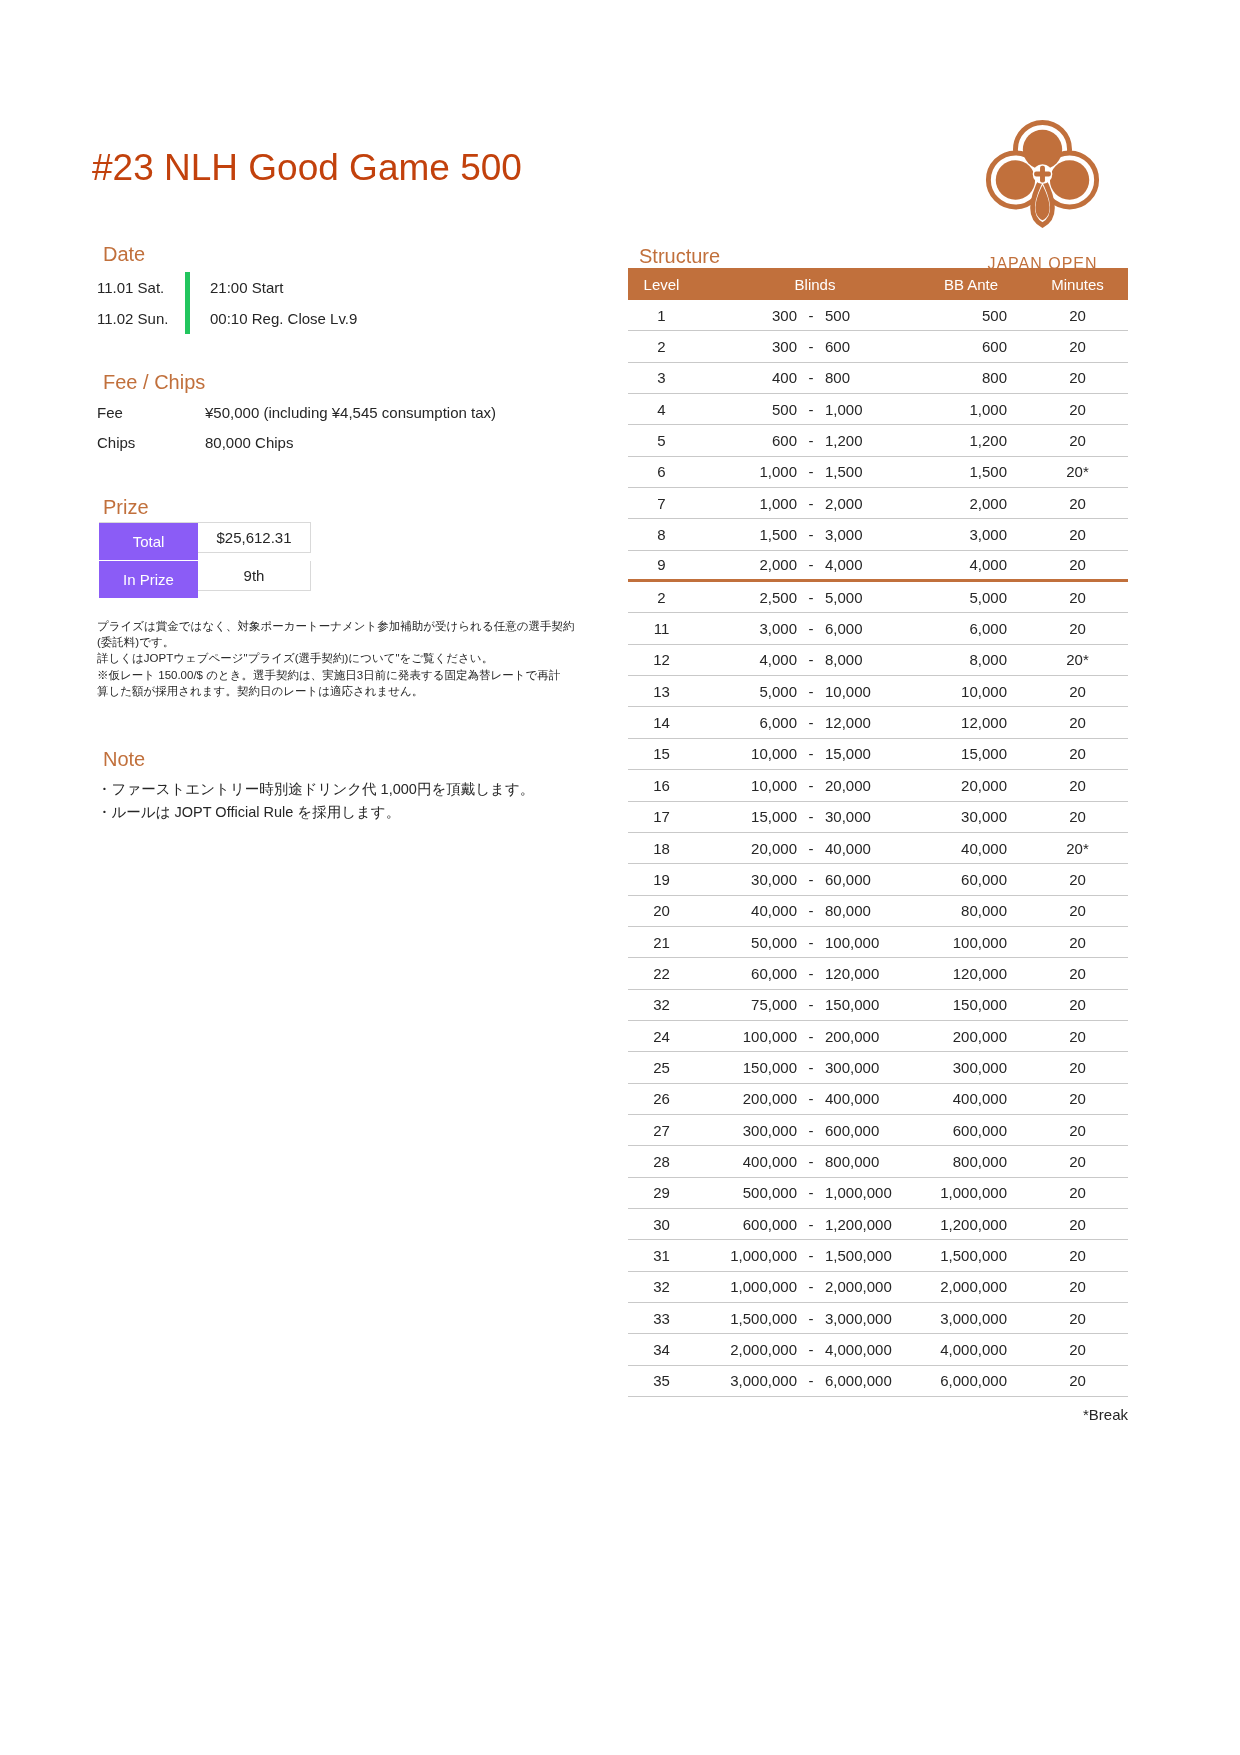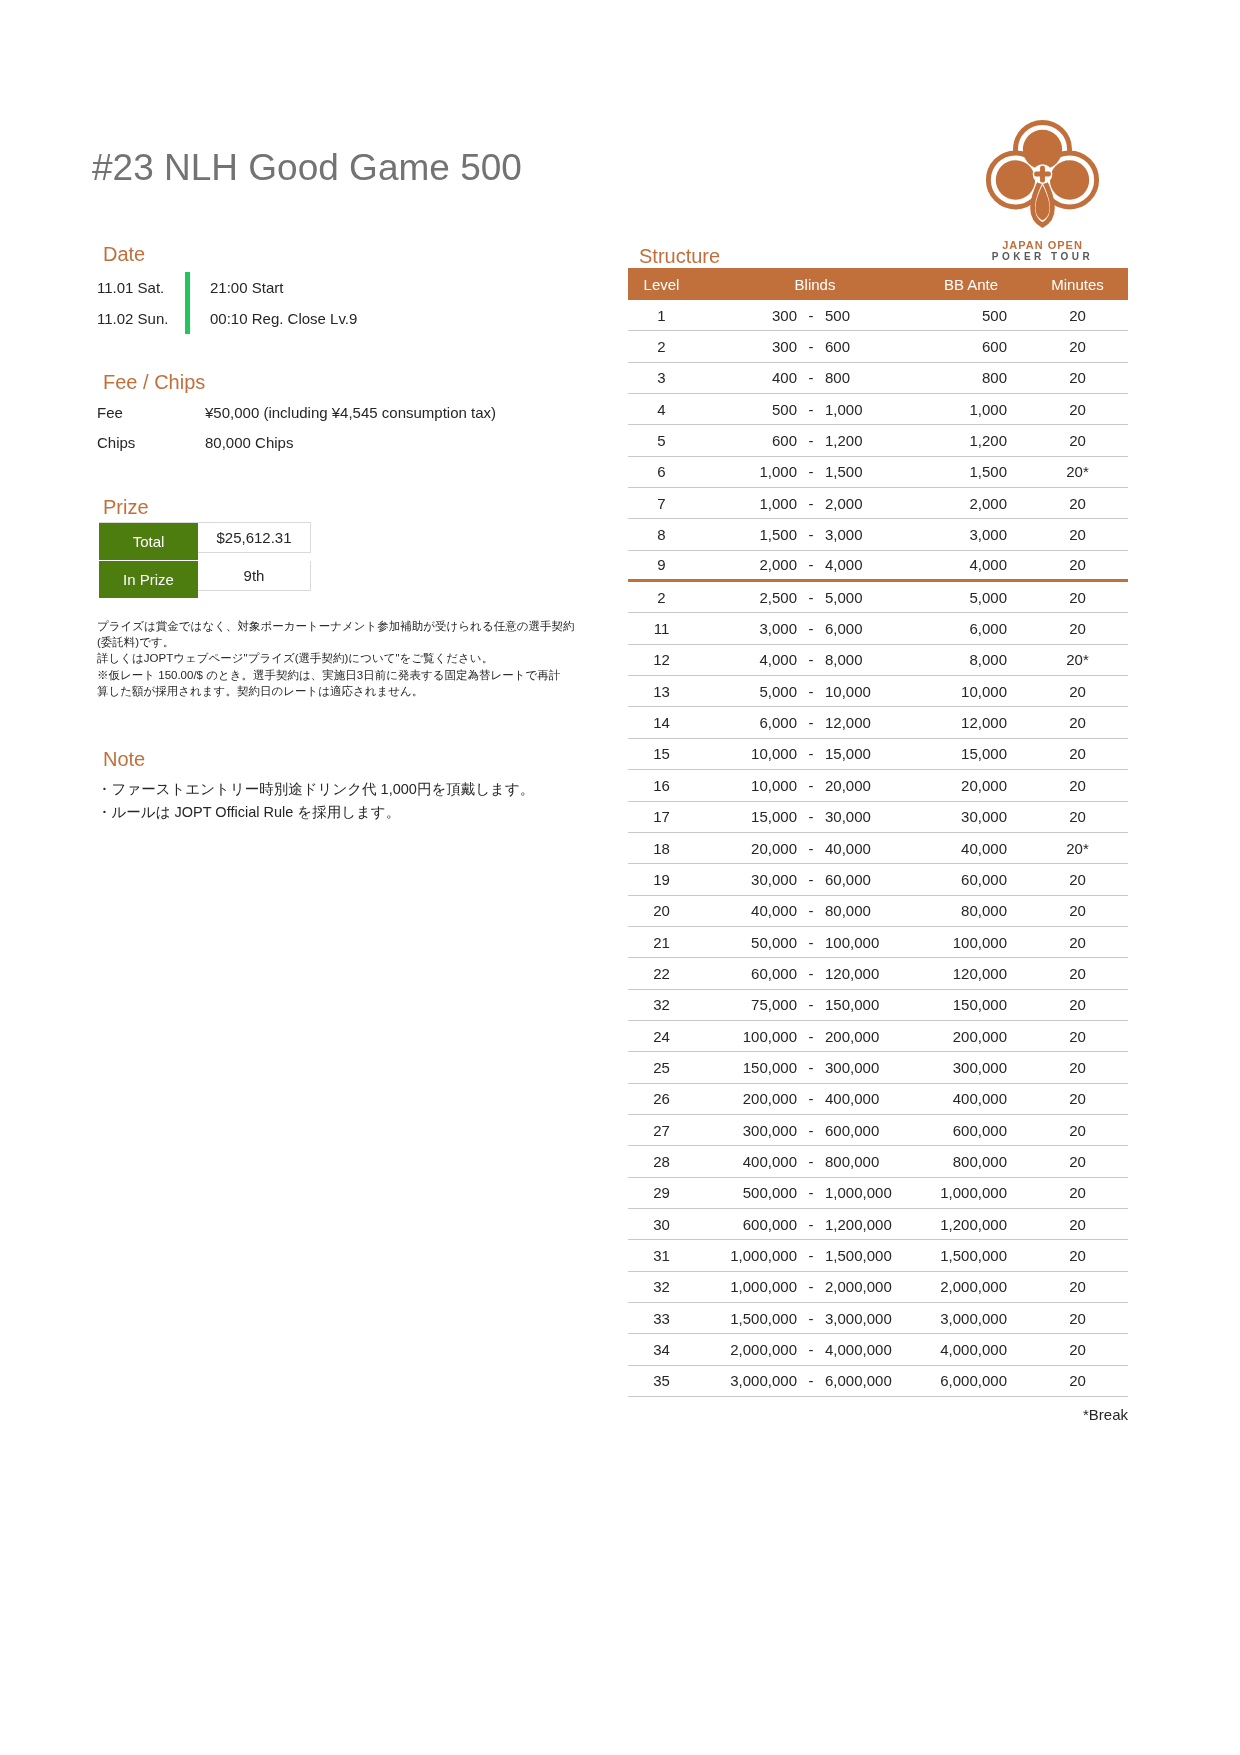--- a/index.html
+++ b/index.html
@@ -3,42 +3,42 @@
 <meta charset="utf-8">
 <style>
   * { margin:0; padding:0; box-sizing:border-box; }
   html,body { background:#ffffff; }
   .page {
     position:relative; width:1240px; height:1755px; background:#fff;
     font-family:"Liberation Sans", sans-serif; color:#262626; overflow:hidden;
   }
   .title {
     position:absolute; left:92px; top:147px;
-    font-size:37px; font-weight:400; color:#737373; white-space:nowrap;
+    font-size:37px; font-weight:400; color:#c2410c; white-space:nowrap;
   }
   h2.sec {
     position:absolute; font-size:20px; font-weight:400; color:#C1703C; white-space:nowrap;margin-left:6px;
   }
   
   #date-heading   { left:97px; top:243px; }
   .date-table     { position:absolute; left:97px; top:272px; width:380px; font-size:15px; }
   .d-row          { display:flex; height:31px; align-items:center; }
   .d-date         { width:88px; }
   .d-event        { border-left:5px solid #22c55e; padding-left:20px; height:31px; display:flex; align-items:center; white-space:nowrap; }
 
   #fee-heading    { left:97px; top:371px; }
   .fee-table      { position:absolute; left:97px; top:397px; width:460px; font-size:15px; }
   .f-row          { display:flex; height:30px; align-items:center; }
   .f-label        { width:108px; }
   .f-value        { white-space:nowrap; }
 
   #prize-heading  { left:97px; top:496px; }
   .prize-table    { position:absolute; left:99px; top:522px; border-top:1px solid #d9d9d9; font-size:15px; }
   .p-row          { display:flex; }
-  .p-label        { width:99px; height:38px; background:#4d7c0f; color:#fff; display:flex; align-items:center; justify-content:center; border-bottom:1px solid #fff;text-align:center; }
+  .p-label        { width:99px; height:38px; background:#8b5cf6; color:#fff; display:flex; align-items:center; justify-content:center; border-bottom:1px solid #fff;text-align:center; }
   .p-value        { width:113px; height:30px; display:flex; align-items:center; justify-content:center; border-bottom:1px solid #d9d9d9; border-right:1px solid #d9d9d9; }
 
   .prize-note     { position:absolute; left:97px; top:618px; width:452px; font-size:11.5px; line-height:16.2px; color:#262626; }
   .prize-note div { white-space:nowrap; }
 
   #note-heading   { left:97px; top:748px; }
   .note-lines     { position:absolute; left:97px; top:778px; font-size:14.5px; line-height:23px; }
   .note-lines div { white-space:nowrap; }
 
   
@@ -52,21 +52,21 @@
   .col-dash  { width:28px;  text-align:center; }
   .col-bb    { width:110px; text-align:left; }
   .col-ante  { width:72px;  text-align:right; }
   .col-min   { width:121px; text-align:center; padding-left:20px; }
   .col-blinds-hdr { width:240px; text-align:center; }
   .break-note { position:absolute; left:628px; top:1406px; width:500px; text-align:right; font-size:15px; }
 
   
   .logo { position:absolute; left:985px; top:118px; width:115px; text-align:center; }
   .logo svg { display:block; }
-  .logo-line1 { margin-top:1px; font-size:11px; font-weight:700; color:#C1703C; letter-spacing:1px; white-space:nowrap; }
+  .logo-line1 { margin-top:17px; font-size:16px; font-weight:400; color:#C1703C; letter-spacing:1px; white-space:nowrap; }
   .logo-line2 { margin-top:0px; font-size:10px; font-weight:700; color:#595959; letter-spacing:3.5px; white-space:nowrap; }
 </style>
 </head>
 <body>
 
 <div class="page">
 
   <div class="title">#23 NLH Good Game 500</div>
 
   <div class="logo">

